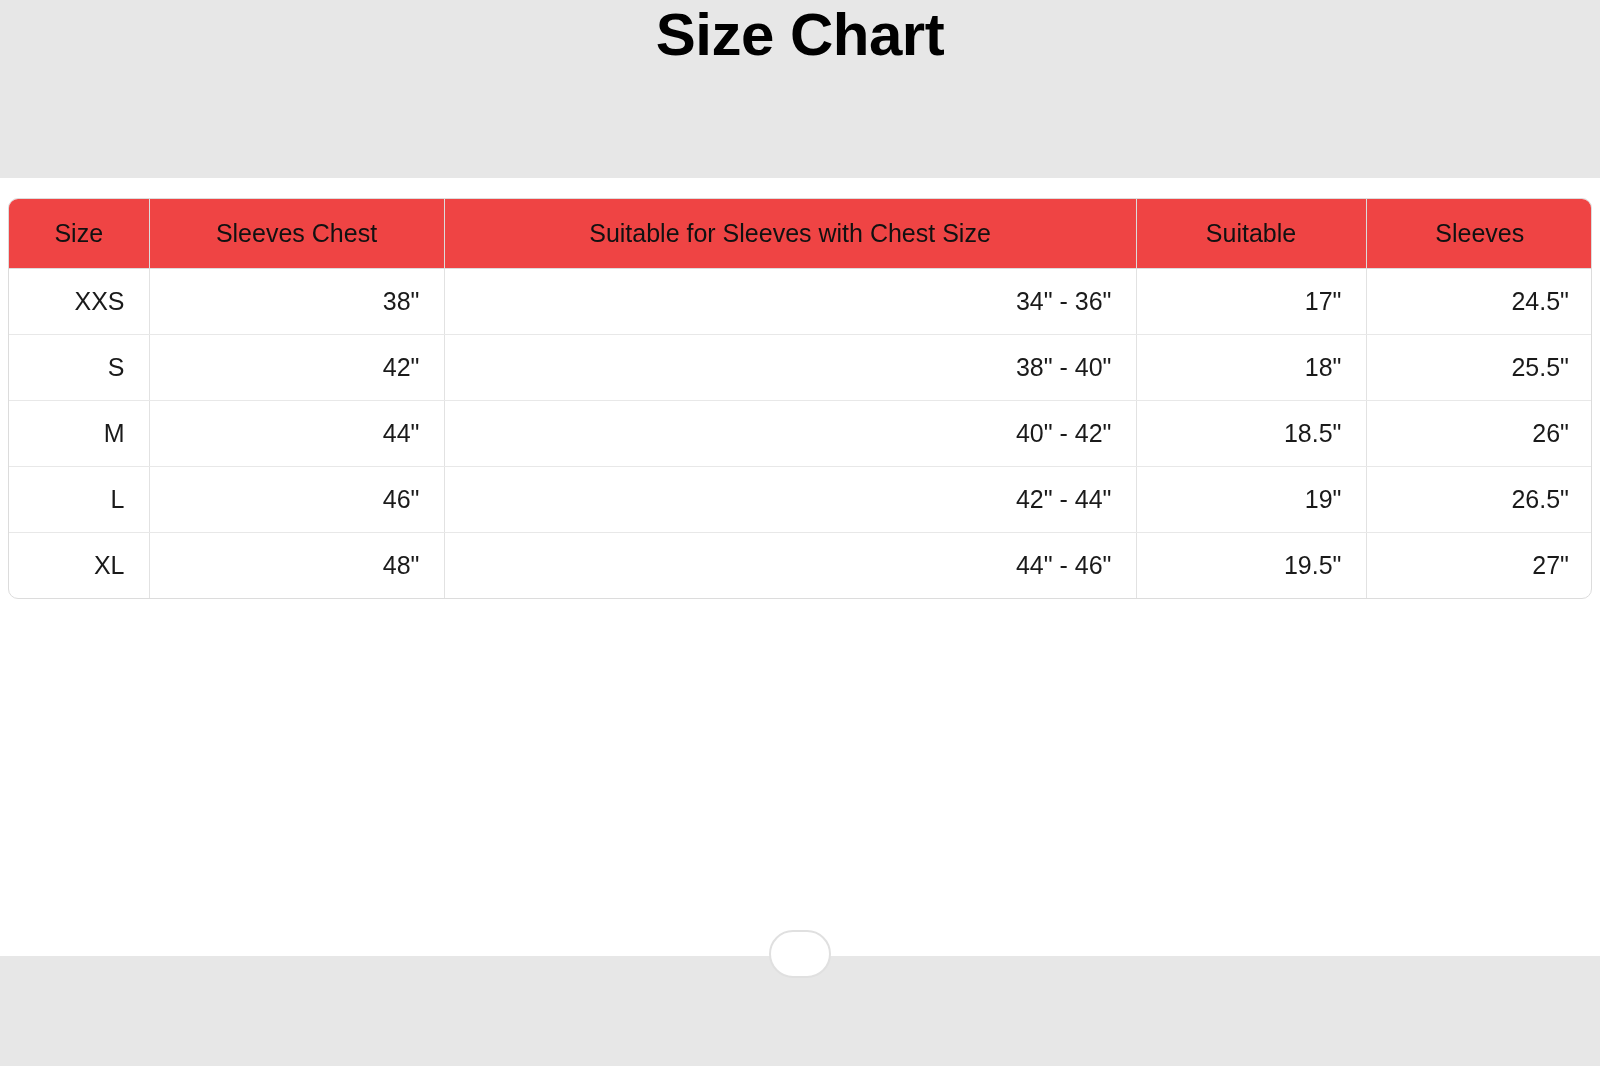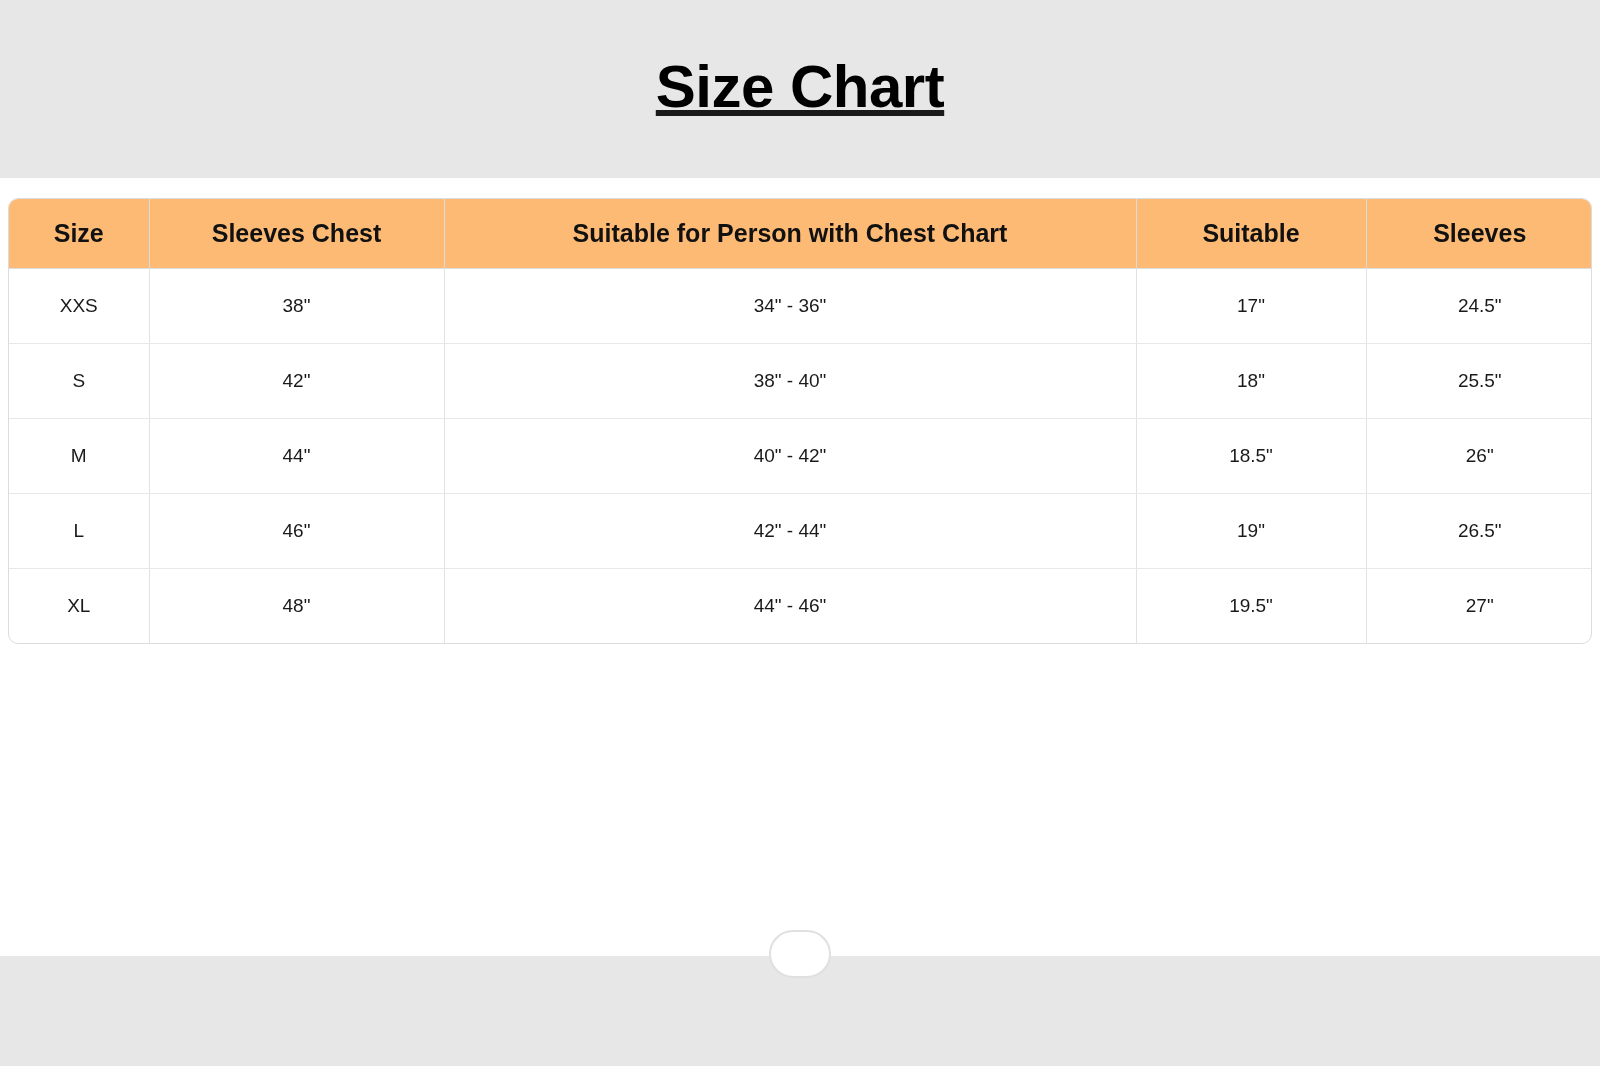--- a/index.html
+++ b/index.html
@@ -18,24 +18,22 @@
     position: relative;
     width: 1600px;
     height: 1066px;
     display: flex;
     flex-direction: column;
   }
   .header-band {
     height: 178px;
     background: #e7e7e7;
     display: flex;
-    align-items: center;
     justify-content: center;
     flex: 0 0 auto;
-    text-decoration: underline;
   }
   .page-title {
     font-size: 60px;
     font-weight: bold;
     letter-spacing: -0.5px;
     color: #000;
     margin: 0;
     padding-bottom: 6px;
   }
   .content-card {
@@ -53,40 +51,40 @@
     border: 1px solid #dcdcdc;
     background: #fff;
     box-sizing: border-box;
   }
   table.size-chart {
     border-collapse: collapse;
     width: 100%;
     table-layout: fixed;
   }
   table.size-chart th {
-    background: #fdba74;
+    background: #ef4444;
     font-size: 25px;
-    font-weight: 700;
+    font-weight: 400;
     color: #111;
     text-align: center;
     padding: 20px 10px;
     border-right: 1px solid #dcdcdc;
     border-bottom: 1px solid #dcdcdc;
   }
   table.size-chart th:last-child {
     border-right: none;
     text-align: center;
   }
   table.size-chart td {
-    font-size: 19px;
+    font-size: 25px;
     color: #1a1a1a;
-    padding: 26px 24px;
+    padding: 18px 24px;
     border-right: 1px solid #e2e2e2;
     border-bottom: 1px solid #e8e8e8;
-    text-align: center;
+    text-align: right;
     white-space: nowrap;
   }
   table.size-chart td:last-child {
     border-right: none;
   }
   table.size-chart tr:last-child td {
     border-bottom: none;
   }
   col.c-size { width: 140px; }
   col.c-jacket { width: 295px; }
@@ -126,21 +124,21 @@
           <col class="c-size">
           <col class="c-jacket">
           <col class="c-suitable">
           <col class="c-shoulder">
           <col class="c-sleeves">
         </colgroup>
         <thead>
           <tr>
             <th>Size</th>
             <th>Sleeves Chest</th>
-            <th>Suitable for Person with Chest Chart</th>
+            <th>Suitable for Sleeves with Chest Size</th>
             <th>Suitable</th>
             <th>Sleeves</th>
           </tr>
         </thead>
         <tbody>
           <tr>
             <td>XXS</td>
             <td>38"</td>
             <td>34" - 36"</td>
             <td>17"</td>

